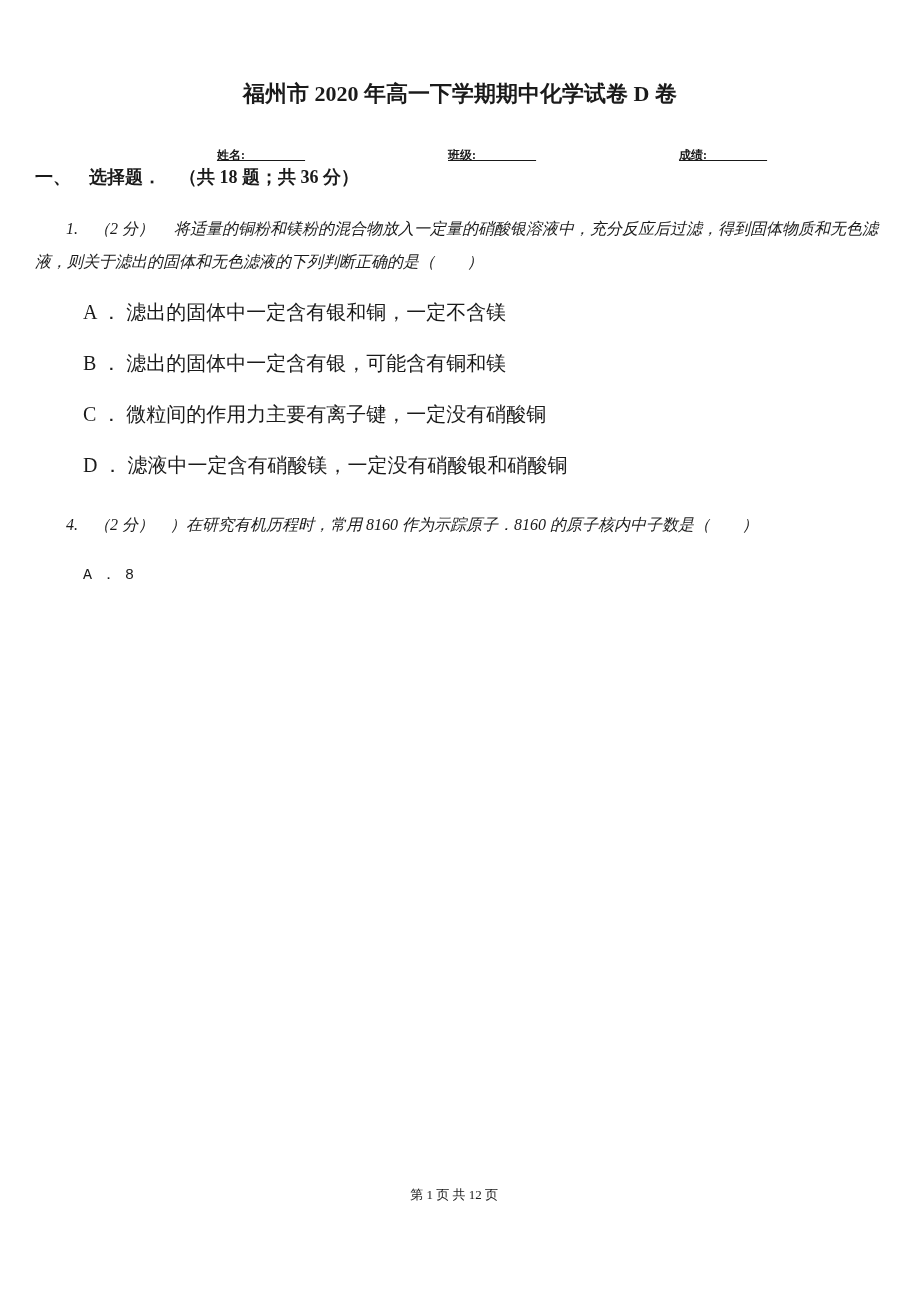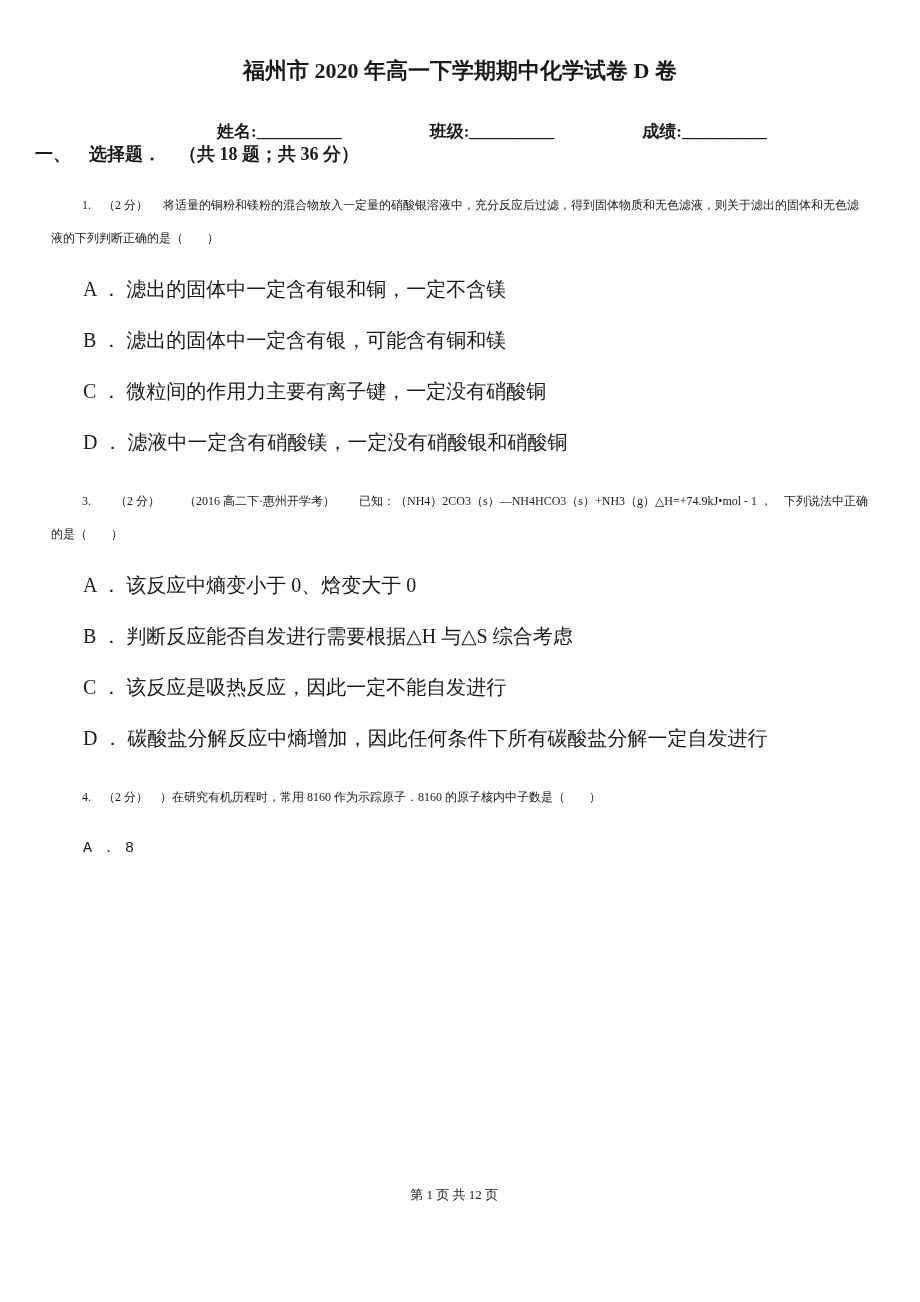--- a/index.html
+++ b/index.html
@@ -9,51 +9,53 @@
     height: 1302px;
     margin: 0 auto;
     background: #ffffff;
     color: #1a1a1a;
     font-family: "Liberation Serif", "DejaVu Serif", serif;
     overflow: hidden;
     box-sizing: border-box;
     padding: 0 35px;
   }
   .doc-title {
-    padding-top: 56px;
+    padding-top: 79px;
     text-align: center;
     font-size: 22px;
     font-weight: bold;
     line-height: 30px;
     white-space: pre-wrap;
   }
   .fields-row {
     margin: 36px 118px 0 182px;
     display: flex;
     justify-content: space-between;
-    font-size: 17px;
+    font-size: 12px;
     font-weight: bold;
     line-height: 20px;
+    text-decoration: underline;
   }
   .field { white-space: pre; }
   .field .blank { font-weight: bold; letter-spacing: 0; }
   .section-header {
     font-size: 18px;
     font-weight: bold;
     line-height: 24px;
     white-space: pre-wrap;
   }
   .question { margin-top: 26px; }
   .question.first { margin-top: 23px; }
   .stem {
-    margin: 16px;
-    font-size: 12px;
+    margin: 0;
+    font-size: 16px;
     line-height: 33px;
     text-indent: 31px;
     white-space: pre-wrap;
+    font-style: italic;
   }
   .opt {
     margin: 18px 0 0 48px;
     font-size: 20px;
     line-height: 33px;
     white-space: pre-wrap;
   }
   .mono {
     font-family: "Liberation Mono", "DejaVu Sans Mono", monospace;
     font-size: 15px;
@@ -86,27 +88,20 @@
 
   <div class="question first">
     <p class="stem">1.　（2 分）　 将适量的铜粉和镁粉的混合物放入一定量的硝酸银溶液中，充分反应后过滤，得到固体物质和无色滤液，则关于滤出的固体和无色滤液的下列判断正确的是（　　）</p>
     <p class="opt">A ． 滤出的固体中一定含有银和铜，一定不含镁</p>
     <p class="opt">B ． 滤出的固体中一定含有银，可能含有铜和镁</p>
     <p class="opt">C ． 微粒间的作用力主要有离子键，一定没有硝酸铜</p>
     <p class="opt">D ． 滤液中一定含有硝酸镁，一定没有硝酸银和硝酸铜</p>
   </div>
 
 
-  <div class="question">
-    <p class="stem">3.　　（2 分）　　（2016 高二下·惠州开学考）　　已知：（NH4）2CO3（s）—NH4HCO3（s）+NH3（g）△H=+74.9kJ•mol - 1 ，　下列说法中正确的是（　　）</p>
-    <p class="opt">A ． 该反应中熵变小于 0、焓变大于 0</p>
-    <p class="opt">B ． 判断反应能否自发进行需要根据△H 与△S 综合考虑</p>
-    <p class="opt">C ． 该反应是吸热反应，因此一定不能自发进行</p>
-    <p class="opt">D ． 碳酸盐分解反应中熵增加，因此任何条件下所有碳酸盐分解一定自发进行</p>
-  </div>
 
   <div class="question">
     <p class="stem">4.　（2 分）　）在研究有机历程时，常用 8160 作为示踪原子．8160 的原子核内中子数是（　　）</p>
     <p class="opt mono">A ． 8</p>
   </div>
 
   <div class="page-footer">第 1 页 共 12 页</div>
 
 </div>
 

